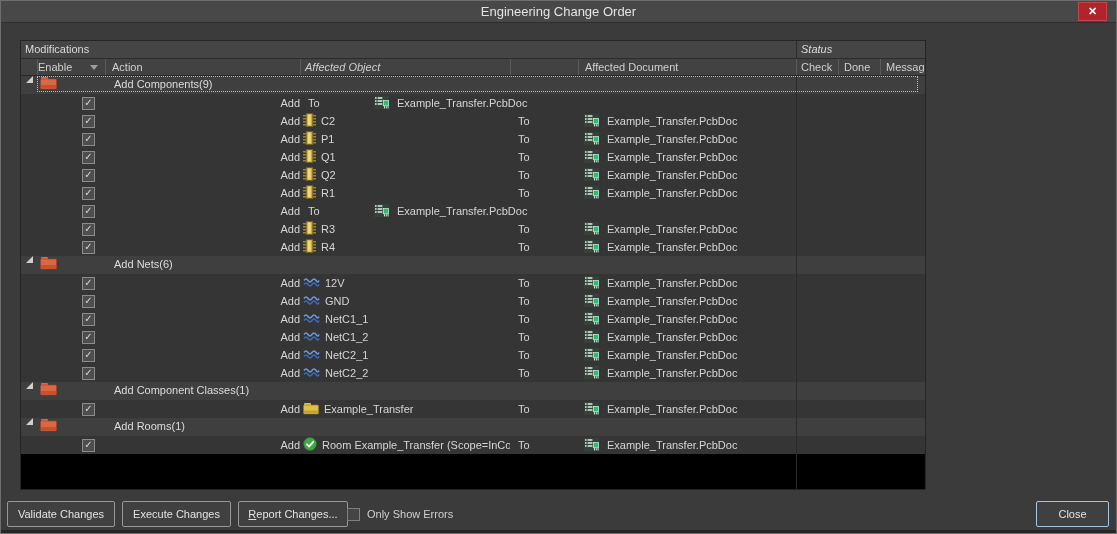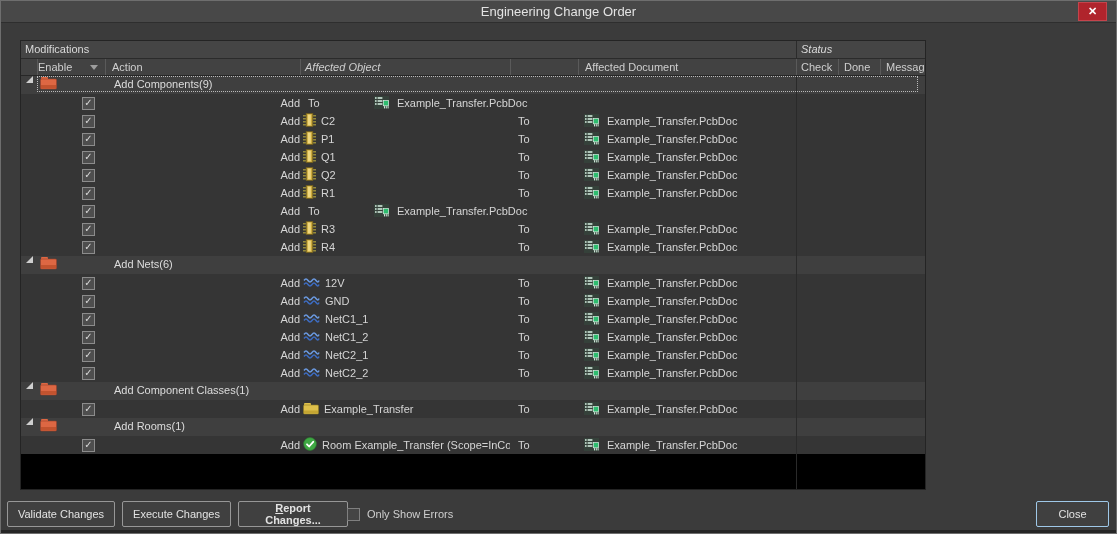--- a/index.html
+++ b/index.html
@@ -71,21 +71,21 @@
   .icon-slot { display:flex; align-items:center; flex-shrink:0; }
 
   
   .btn {
     position:absolute; top:500px; height:26px;
     background:#404040; border:1px solid #979797; border-radius:2px;
     color:#e2e2e2; font-size:11px; font-family:inherit; padding:0 8px; cursor:default;
   }
   .btn-validate { left:6px;  width:108px; }
   .btn-execute  { left:121px; width:109px; }
-  .btn-report   { left:237px; width:110px;font-weight:bold; }
+  .btn-report   { left:237px; width:110px; }
   .btn-close    { left:1035px; width:73px; border-color:#9fc8e8; }
   .mnemonic::first-letter { text-decoration:underline; }
   .footer-check { position:absolute; left:346px; top:507px; width:13px; height:13px;
     background:#454545; border:1px solid #7f7f7f; }
   .footer-check-label { position:absolute; left:366px; top:507px; line-height:13px; color:#cfcfcf; }
   .bottom-edge { position:absolute; left:0; right:0; bottom:0; height:3px; background:#262626; }
 </style>
 </head>
 <body>
 

